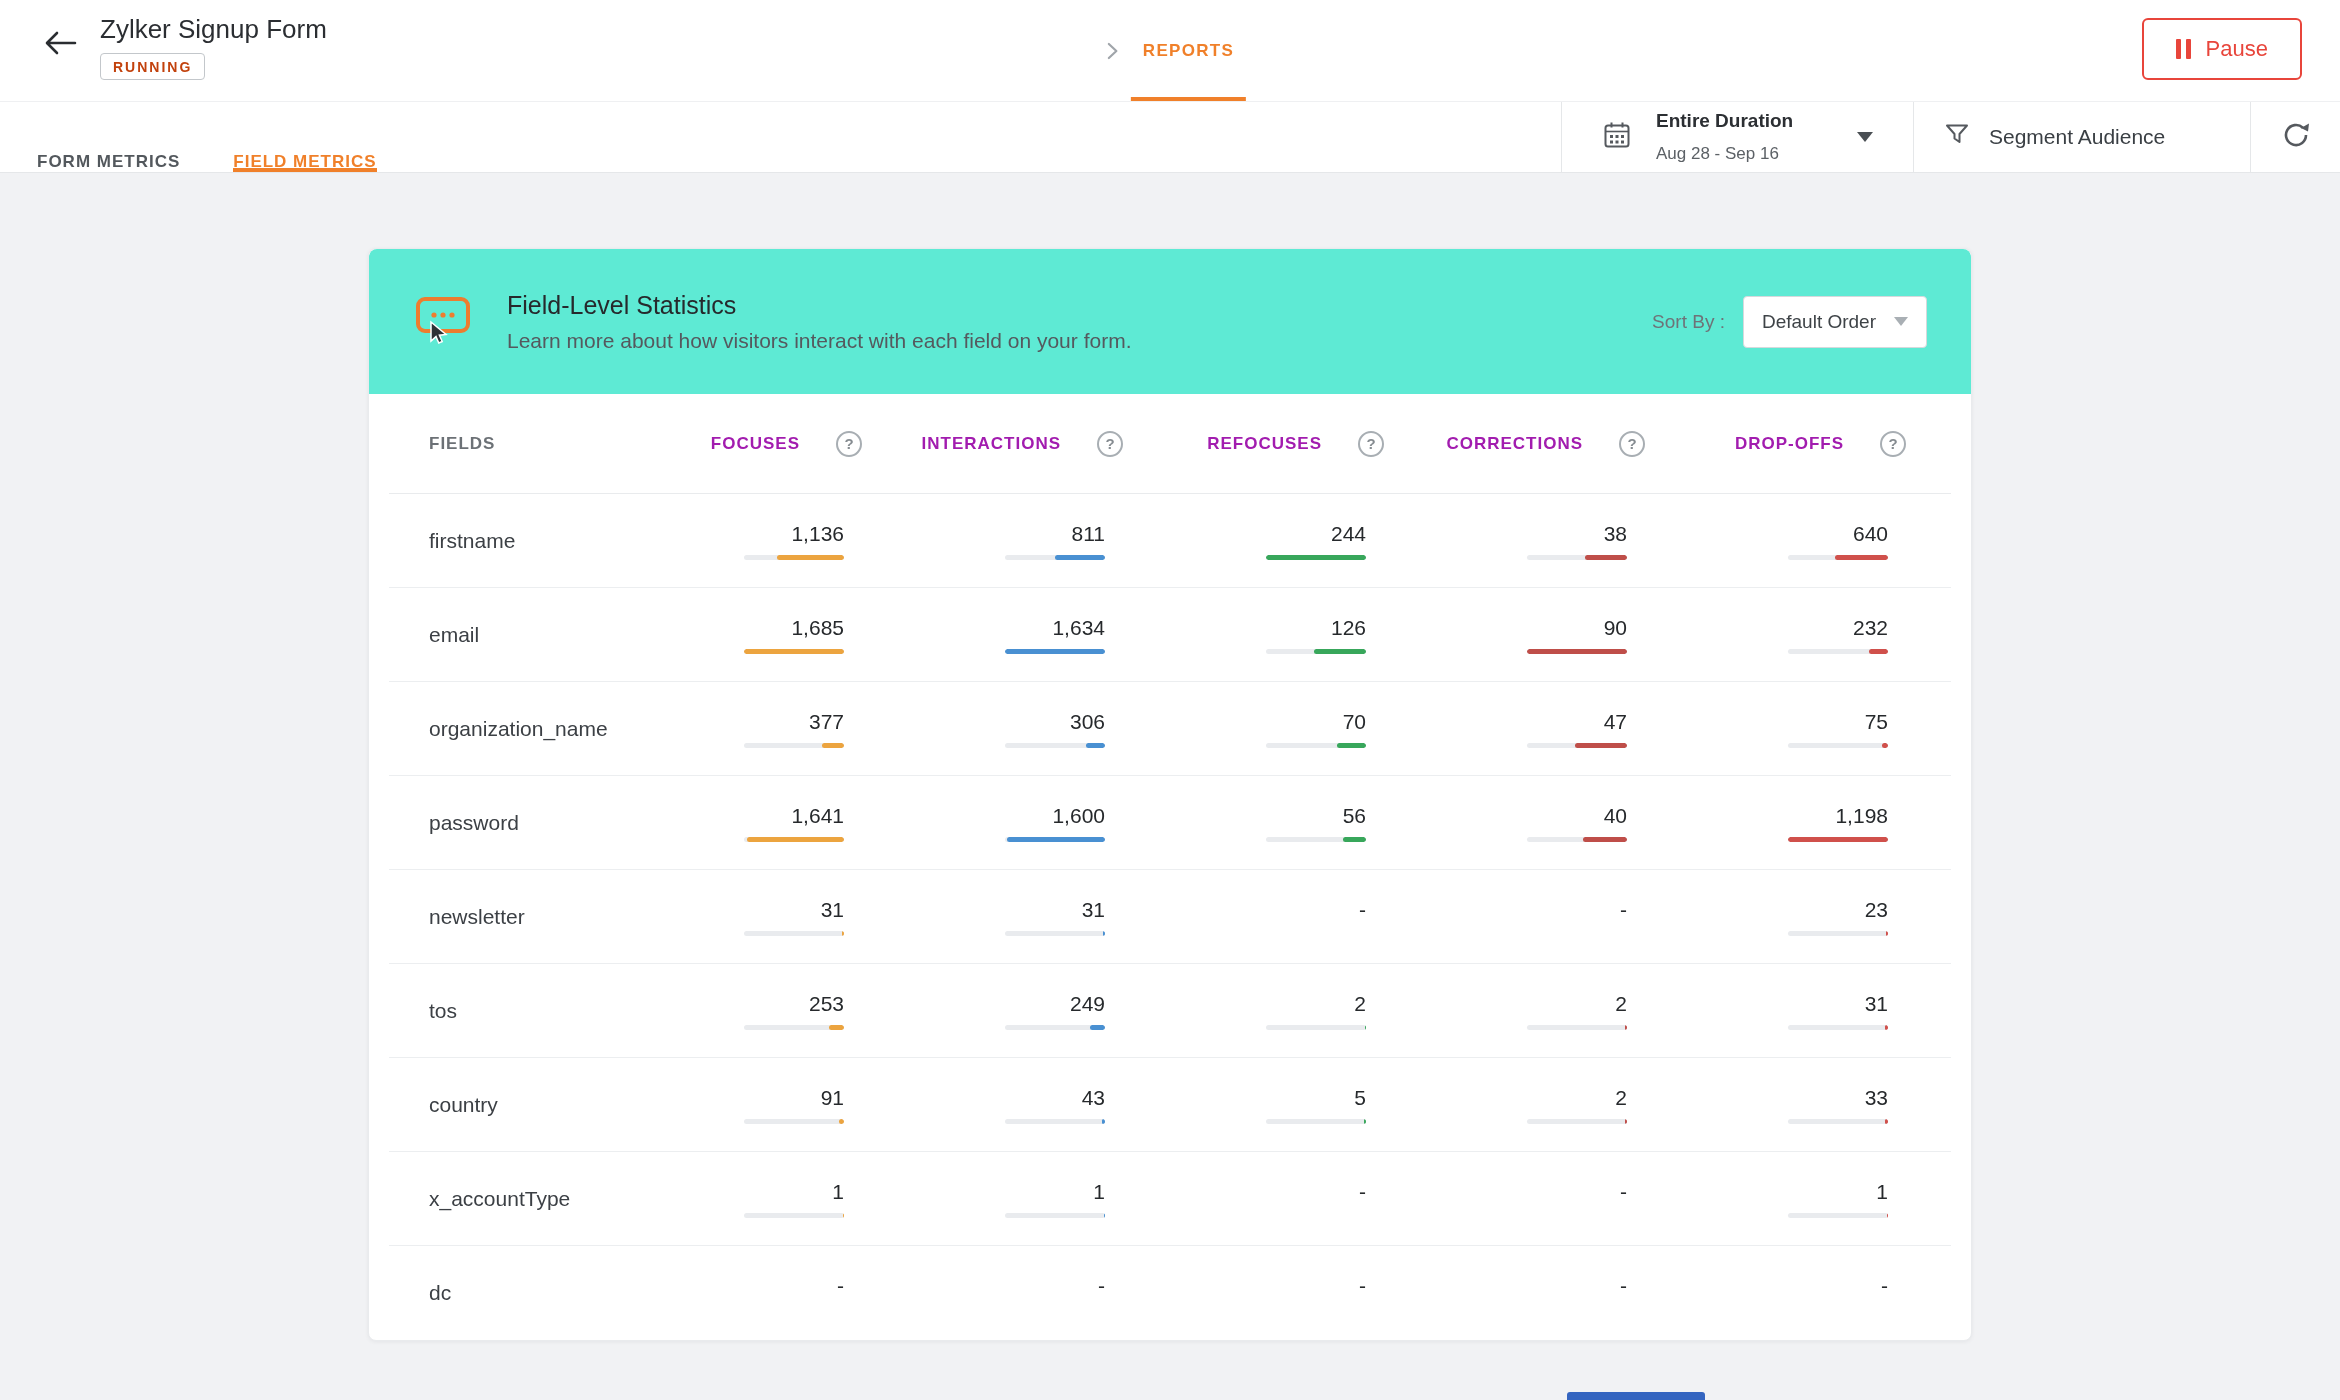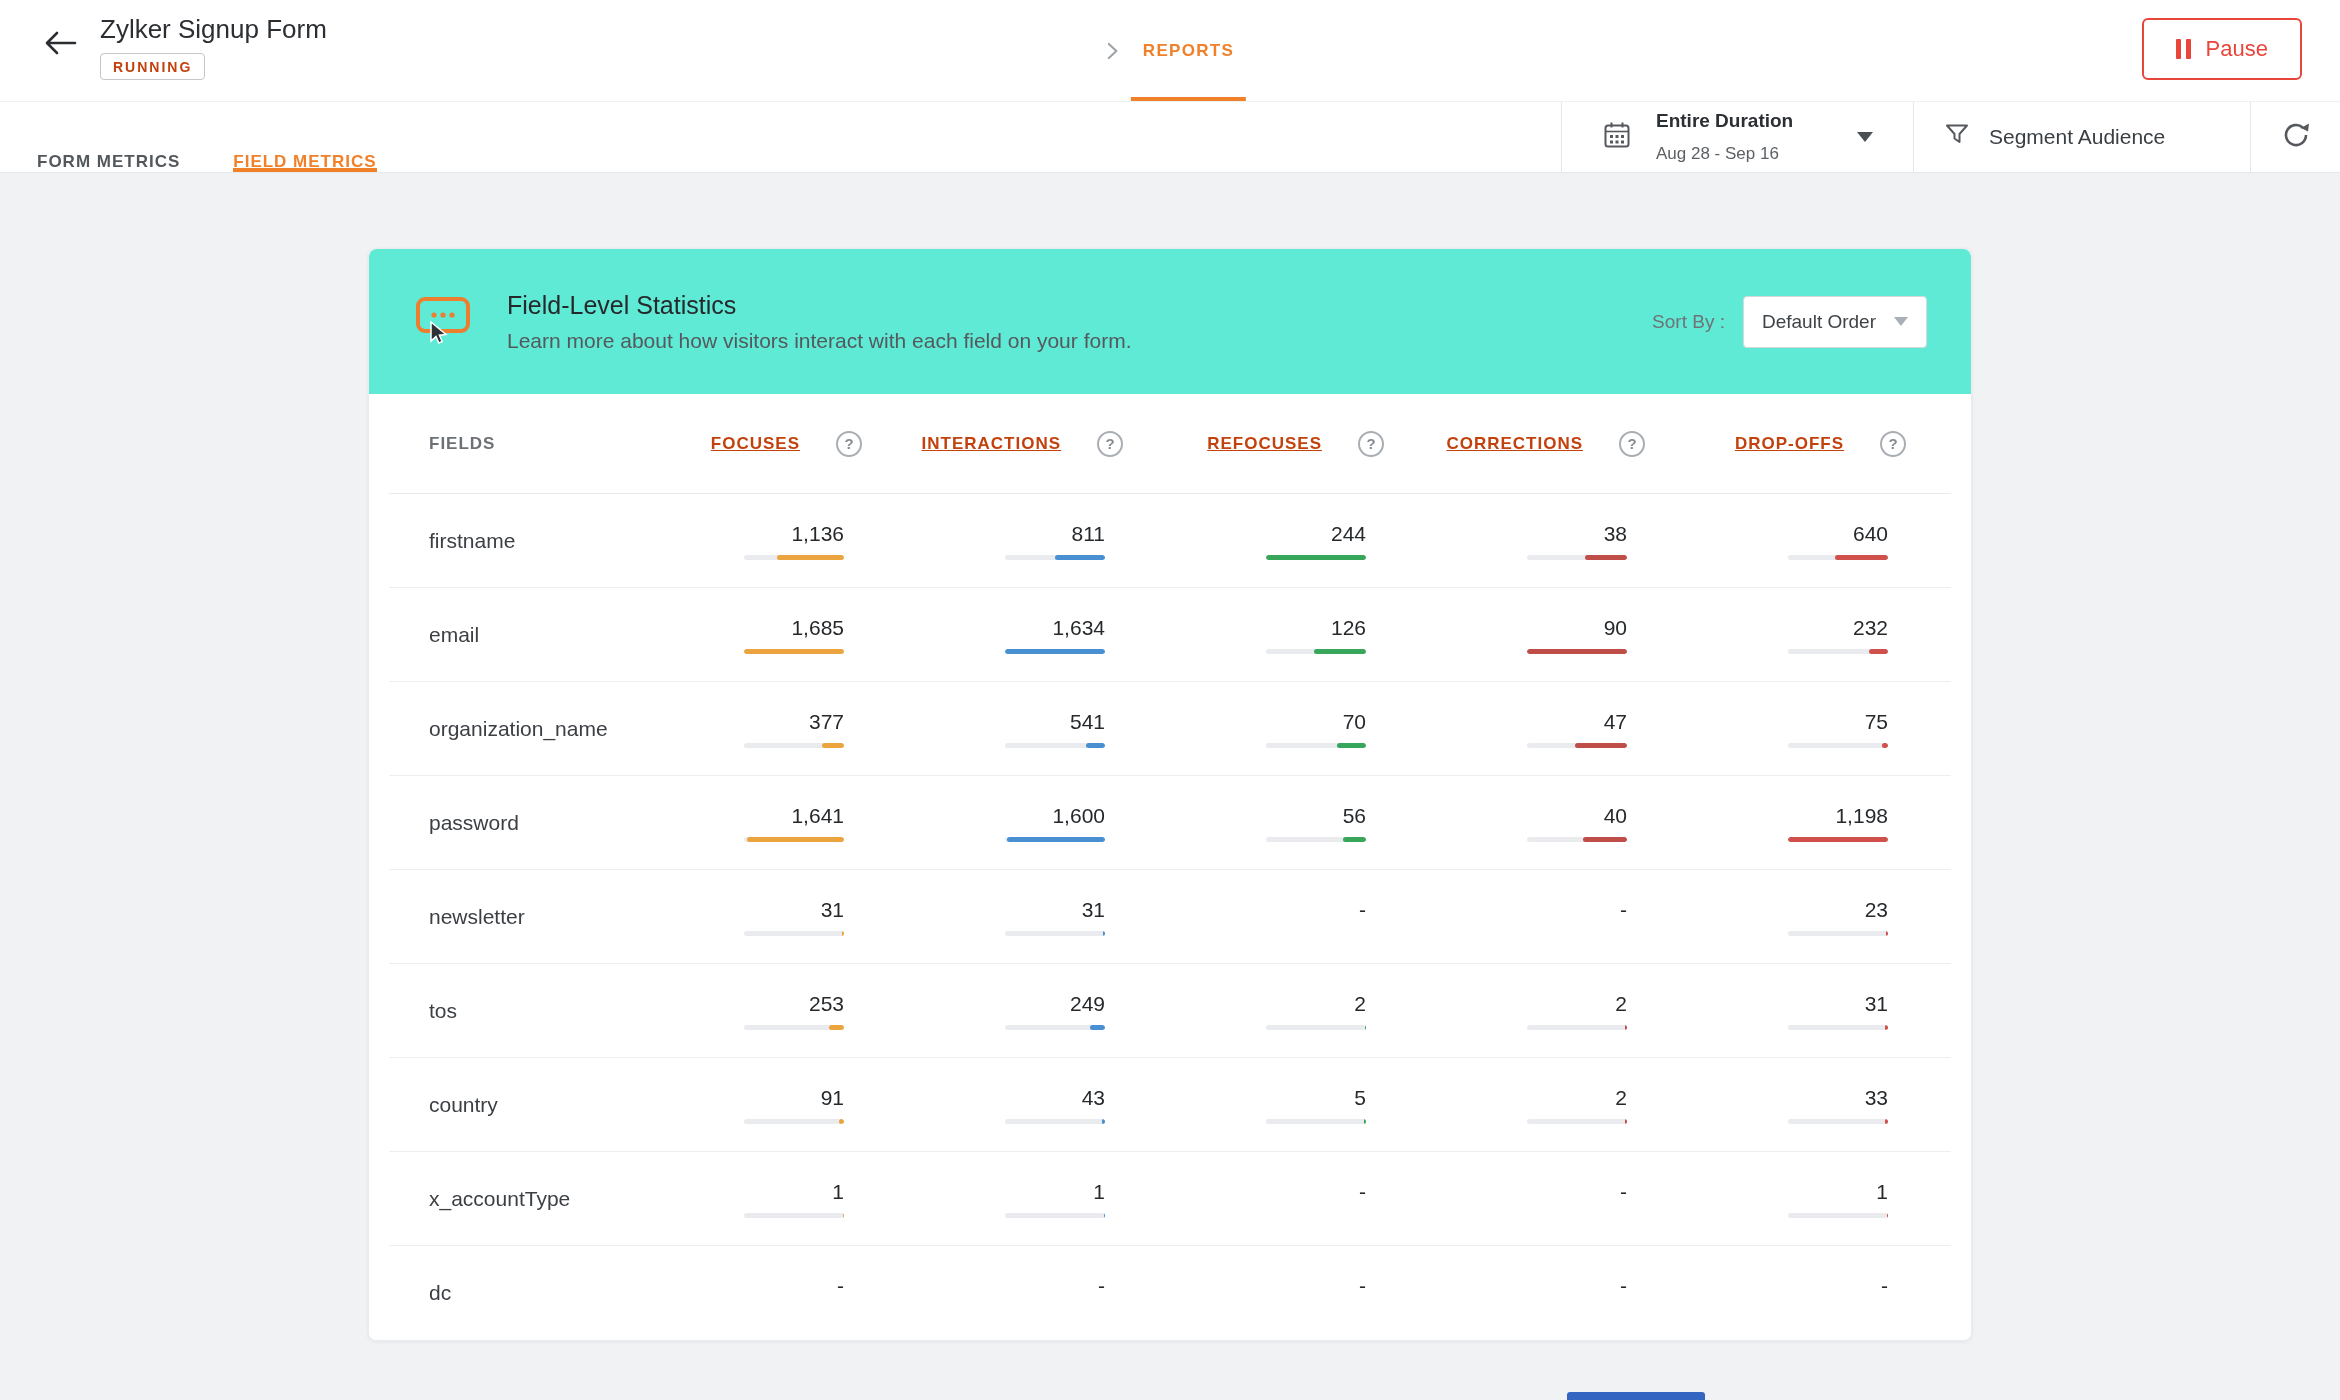--- a/index.html
+++ b/index.html
@@ -52,21 +52,21 @@
   .sort-label { font-size:19px; color:#6E7378; }
   .sort-select { height:52px; background:#fff; border:1px solid #D6D9DC; border-radius:4px; padding:0 18px; display:flex; align-items:center; gap:18px; font-size:19px; color:#3E4347; }
   .sort-caret { width:0; height:0; border-left:7px solid transparent; border-right:7px solid transparent; border-top:9px solid #A9AFB4; }
 
   
   .thead, .trow { display:flex; margin:0 20px; padding-right:63px; }
   .thead { height:100px; align-items:center; border-bottom:1px solid #E9EBED; }
   .cell-field { flex:1; min-width:0; padding-left:40px; white-space:nowrap; font-size:21px; color:#3C4045; }
   .thead .cell-field { font-size:17px; font-weight:700; letter-spacing:1px; color:#6C7176; }
   .th-num { width:261px; flex:none; display:flex; align-items:center; justify-content:flex-end; transform:translateX(18px); }
-  .th-label { font-size:17px; font-weight:700; letter-spacing:1px; color:#c2410c;text-decoration:underline; }
+  .th-label { font-size:17px; font-weight:700; letter-spacing:1px; color:#a21caf; }
   .help { width:26px; height:26px; border:2px solid #A8AEB3; border-radius:50%; color:#868C91; font-size:15px; font-weight:700; display:flex; align-items:center; justify-content:center; margin-left:36px; cursor:pointer; }
   .trow { height:94px; align-items:center; border-bottom:1px solid #ECEEF0; }
   .trow:last-child { border-bottom:none; }
   .trow .cell-field { align-self:center; }
   .cell-num { width:261px; flex:none; display:flex; flex-direction:column; align-items:flex-end; justify-content:center; }
   .val { font-size:21px; color:#26292C; }
   .bar-track { margin-top:9px; width:100px; height:5px; border-radius:3px; background:#E9EBEE; display:flex; justify-content:flex-end; overflow:hidden; }
   .bar-fill { height:100%; border-radius:3px; }
 
   .bottom-widget { position:absolute; bottom:0; left:1567px; width:138px; height:8px; background:#3465C0; border-radius:3px 3px 0 0; }
@@ -272,21 +272,21 @@
         </div>
         <div class="trow">
           <div class="cell-field">organization_name</div>
           <div class="cell-num">
             <div class="val">377</div>
             <div class="bar-track">
               <div class="bar-fill" style="width: 22.3739%; background: rgb(236, 164, 63);"></div>
             </div>
           </div>
           <div class="cell-num">
-            <div class="val">541</div>
+            <div class="val">306</div>
             <div class="bar-track">
               <div class="bar-fill" style="width: 18.7271%; background: rgb(73, 144, 210);"></div>
             </div>
           </div>
           <div class="cell-num">
             <div class="val">70</div>
             <div class="bar-track">
               <div class="bar-fill" style="width: 28.6885%; background: rgb(56, 167, 91);"></div>
             </div>
           </div>

